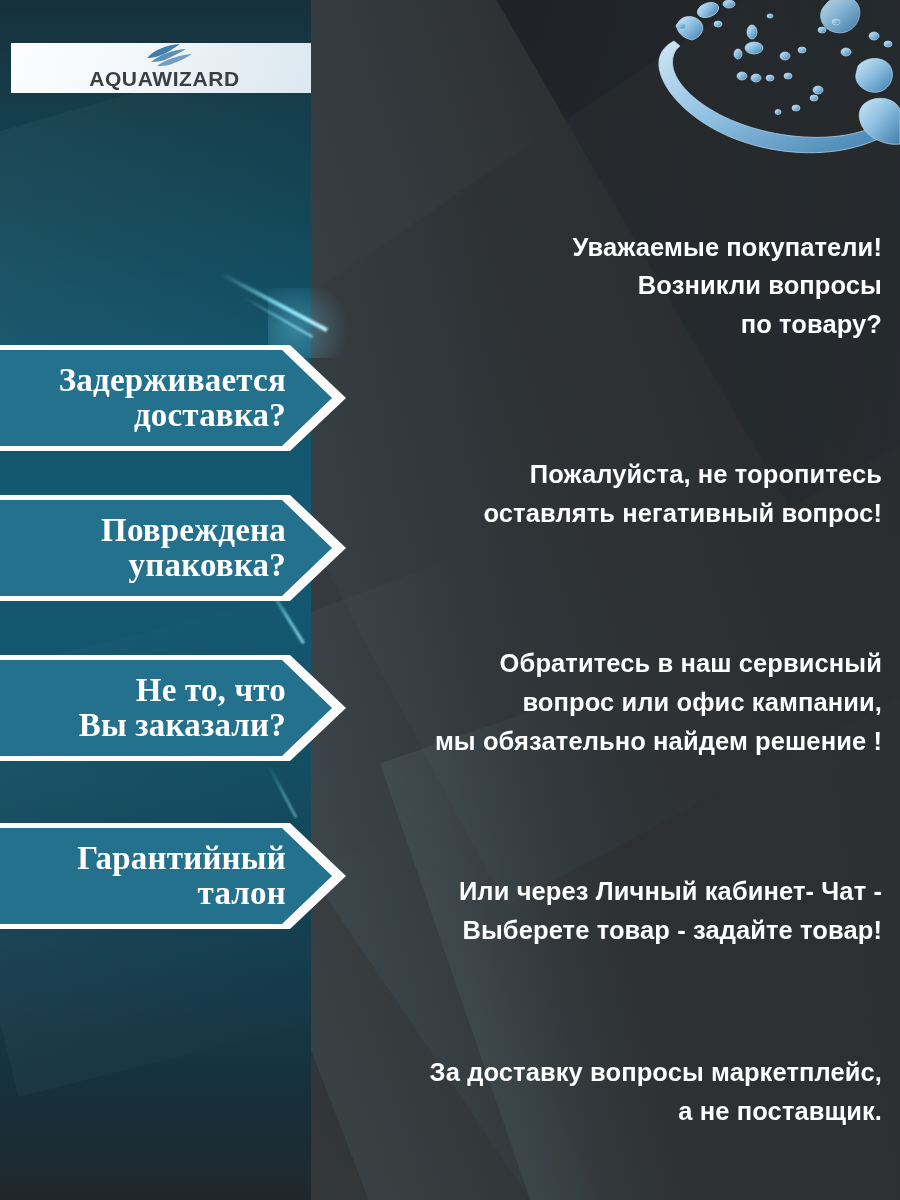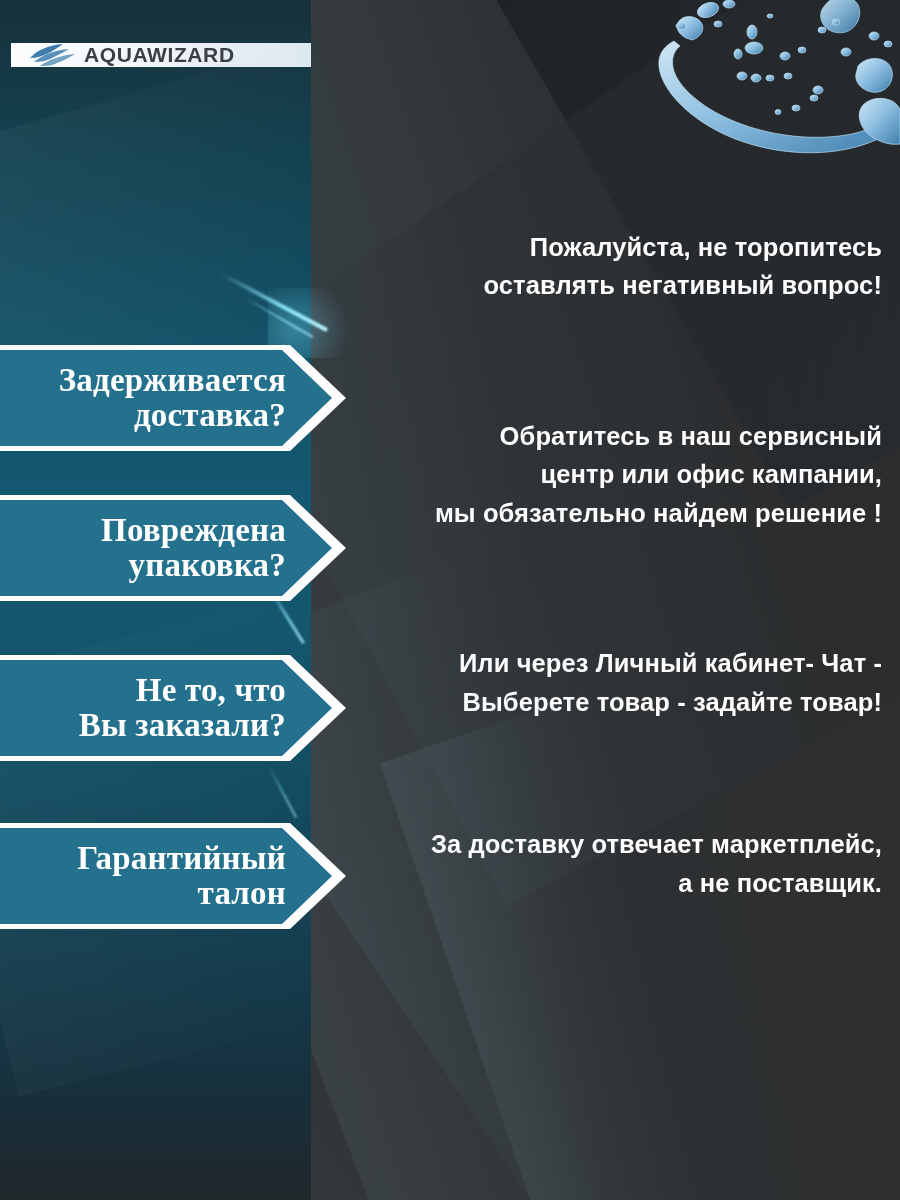--- a/index.html
+++ b/index.html
@@ -92,23 +92,23 @@
   .cyan-glow {
     position: absolute; left: 268px; top: 288px;
     width: 90px; height: 70px;
     background: radial-gradient(circle at 30% 60%, rgba(120,225,255,.35), rgba(120,225,255,0) 70%);
     pointer-events: none;
   }
 
   
   #logo-bar {
     position: absolute; left: 11px; top: 43px;
-    width: 300px; height: 24px;
+    width: 300px; height: 50px;
     background: linear-gradient(105deg,#fbfdfe 0%, #f4f8fb 40%, #e6eef4 70%, #dce8f0 100%);
-    display: flex; align-items: center;
+    display: flex; align-items: center; flex-direction: column;
   }
   #logo-mark { width: 48px; height: 24px; margin-left: 18px; flex: none; }
   #logo-text {
     margin-left: 7px;
     font-family: "Liberation Sans", sans-serif;
     font-weight: bold;
     font-size: 21px;
     letter-spacing: .6px;
     color: #3a3f45;
   }
@@ -271,26 +271,29 @@
 
   <div class="chev" id="chev-4">
     <div class="chev-inner"></div>
     <div class="chev-label">
       <span>Гарантийный</span>
       <span>талон</span>
     </div>
   </div>
 
   <div id="copy">
+    <div class="blk g-l">Уважаемые покупатели!
+Возникли вопросы
+по товару?</div>
     <div class="blk g-l">Пожалуйста, не торопитесь
 оставлять негативный вопрос!</div>
     <div class="blk g-l">Обратитесь в наш сервисный
-центр или офис кампании,
+вопрос или офис кампании,
 мы обязательно найдем решение !</div>
     <div class="blk">Или через Личный кабинет- Чат -
 Выберете товар - задайте товар!</div>
-    <div class="blk">За доставку отвечает маркетплейс,
+    <div class="blk">За доставку вопросы маркетплейс,
 а не поставщик.</div>
     
     
   </div>
 
 </div>
 
 </body></html>

